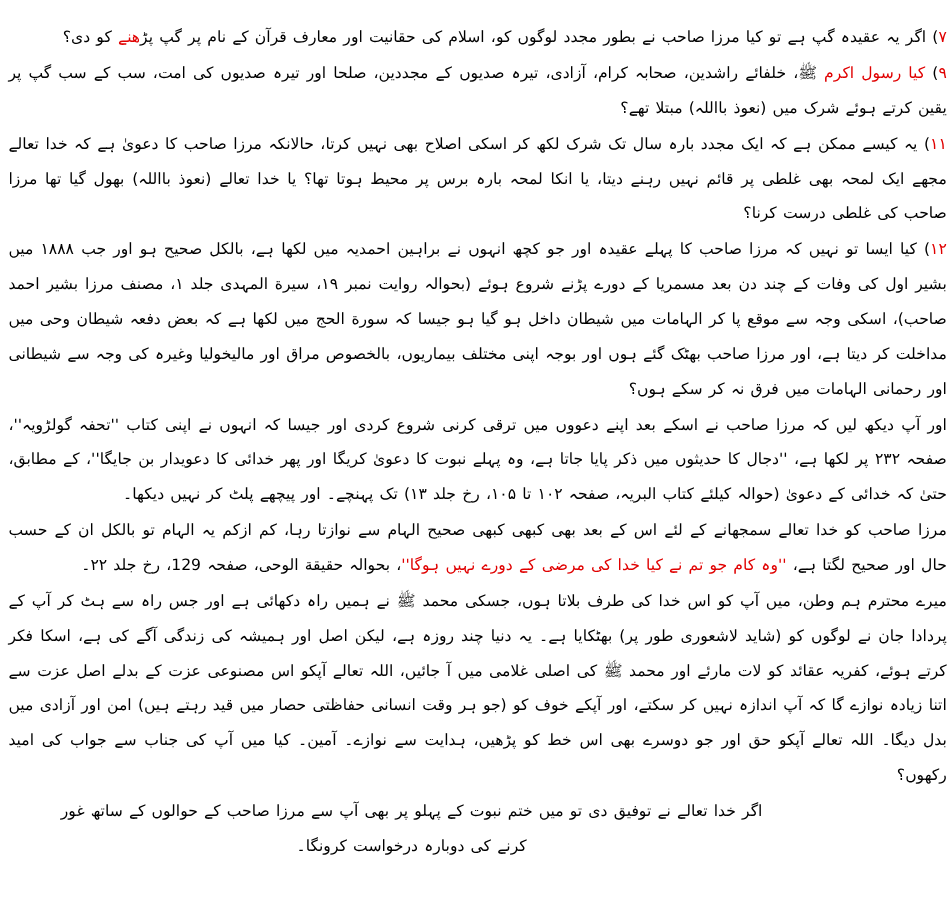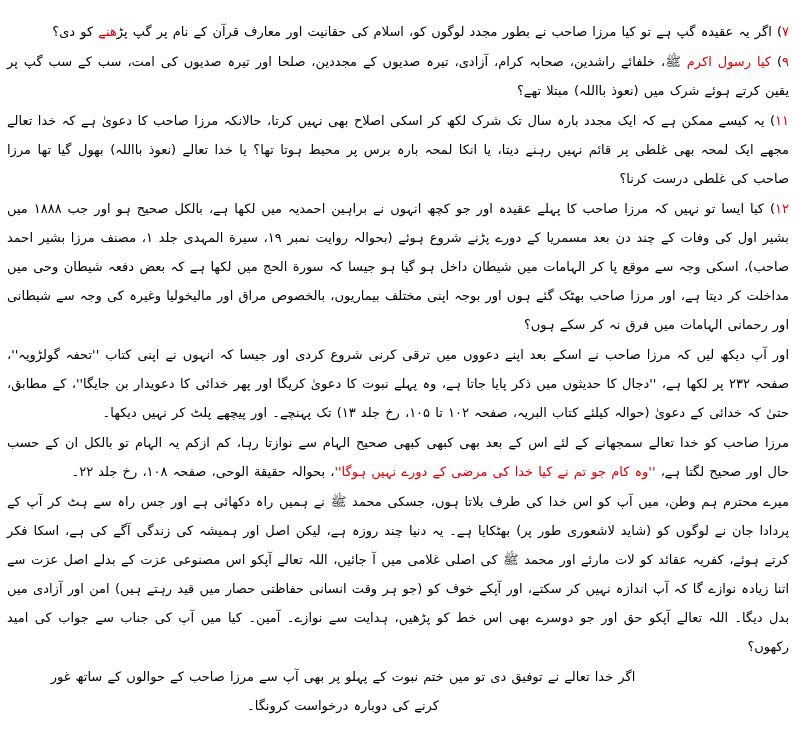--- a/index.html
+++ b/index.html
@@ -43,18 +43,18 @@
 </head>
 <body>
 
 <div class="page">
   <div class="letter-body">
       <p class="para"><span class="red">۷</span><span class="ink">) اگر یہ عقیدہ گپ ہے تو کیا مرزا صاحب نے بطور مجدد لوگوں کو، اسلام کی حقانیت اور معارف قرآن کے نام پر گپ پڑ</span><span class="red">ھنے</span><span class="ink"> کو دی؟</span></p>
       <p class="para"><span class="red">۹</span><span class="ink">) </span><span class="red">کیا رسول اکرم</span><span class="ink"> ﷺ، خلفائے راشدین، صحابہ کرام، آزادی، تیرہ صدیوں کے مجددین، صلحا اور تیرہ صدیوں کی امت، سب کے سب گپ پر یقین کرتے ہوئے شرک میں (نعوذ بااللہ) مبتلا تھے؟</span></p>
       <p class="para"><span class="red">۱۱</span><span class="ink">) یہ کیسے ممکن ہے کہ ایک مجدد بارہ سال تک شرک لکھ کر اسکی اصلاح بھی نہیں کرتا، حالانکہ مرزا صاحب کا دعویٰ ہے کہ خدا تعالے مجھے ایک لمحہ بھی غلطی پر قائم نہیں رہنے دیتا، یا انکا لمحہ بارہ برس پر محیط ہوتا تھا؟ یا خدا تعالے (نعوذ بااللہ) بھول گیا تھا مرزا صاحب کی غلطی درست کرنا؟</span></p>
       <p class="para"><span class="red">۱۲</span><span class="ink">) کیا ایسا تو نہیں کہ مرزا صاحب کا پہلے عقیدہ اور جو کچھ انہوں نے براہین احمدیہ میں لکھا ہے، بالکل صحیح ہو اور جب ۱۸۸۸ میں بشیر اول کی وفات کے چند دن بعد مسمریا کے دورے پڑنے شروع ہوئے (بحوالہ روایت نمبر ۱۹، سیرة المہدی جلد ۱، مصنف مرزا بشیر احمد صاحب)، اسکی وجہ سے موقع پا کر الہامات میں شیطان داخل ہو گیا ہو جیسا کہ سورة الحج میں لکھا ہے کہ بعض دفعہ شیطان وحی میں مداخلت کر دیتا ہے، اور مرزا صاحب بھٹک گئے ہوں اور بوجہ اپنی مختلف بیماریوں، بالخصوص مراق اور مالیخولیا وغیرہ کی وجہ سے شیطانی اور رحمانی الہامات میں فرق نہ کر سکے ہوں؟</span></p>
       <p class="para"><span class="ink">اور آپ دیکھ لیں کہ مرزا صاحب نے اسکے بعد اپنے دعووں میں ترقی کرنی شروع کردی اور جیسا کہ انہوں نے اپنی کتاب ''تحفہ گولڑویہ''، صفحہ ۲۳۲ پر لکھا ہے، ''دجال کا حدیثوں میں ذکر پایا جاتا ہے، وہ پہلے نبوت کا دعویٰ کریگا اور پھر خدائی کا دعویدار بن جایگا''، کے مطابق، حتیٰ کہ خدائی کے دعویٰ (حوالہ کیلئے کتاب البریہ، صفحہ ۱۰۲ تا ۱۰۵، رخ جلد ۱۳) تک پہنچے۔ اور پیچھے پلٹ کر نہیں دیکھا۔</span></p>
-      <p class="para"><span class="ink">مرزا صاحب کو خدا تعالے سمجھانے کے لئے اس کے بعد بھی کبھی کبھی صحیح الہام سے نوازتا رہا، کم ازکم یہ الہام تو بالکل ان کے حسب حال اور صحیح لگتا ہے، </span><span class="red">''وہ کام جو تم نے کیا خدا کی مرضی کے دورے نہیں ہوگا''</span><span class="ink">، بحوالہ حقیقة الوحی، صفحہ ۱۰۸، رخ جلد ۲۲۔</span></p>
+      <p class="para"><span class="ink">مرزا صاحب کو خدا تعالے سمجھانے کے لئے اس کے بعد بھی کبھی کبھی صحیح الہام سے نوازتا رہا، کم ازکم یہ الہام تو بالکل ان کے حسب حال اور صحیح لگتا ہے، </span><span class="red">''وہ کام جو تم نے کیا خدا کی مرضی کے دورے نہیں ہوگا''</span><span class="ink">، بحوالہ حقیقة الوحی، صفحہ 129، رخ جلد ۲۲۔</span></p>
       <p class="para"><span class="ink">میرے محترم ہم وطن، میں آپ کو اس خدا کی طرف بلاتا ہوں، جسکی محمد ﷺ نے ہمیں راہ دکھائی ہے اور جس راہ سے ہٹ کر آپ کے پردادا جان نے لوگوں کو (شاید لاشعوری طور پر) بھٹکایا ہے۔ یہ دنیا چند روزہ ہے، لیکن اصل اور ہمیشہ کی زندگی آگے کی ہے، اسکا فکر کرتے ہوئے، کفریہ عقائد کو لات مارئے اور محمد ﷺ کی اصلی غلامی میں آ جائیں، اللہ تعالے آپکو اس مصنوعی عزت کے بدلے اصل عزت سے اتنا زیادہ نوازے گا کہ آپ اندازہ نہیں کر سکتے، اور آپکے خوف کو (جو ہر وقت انسانی حفاظتی حصار میں قید رہتے ہیں) امن اور آزادی میں بدل دیگا۔ اللہ تعالے آپکو حق اور جو دوسرے بھی اس خط کو پڑھیں، ہدایت سے نوازے۔ آمین۔ کیا میں آپ کی جناب سے جواب کی امید رکھوں؟</span></p>
       <p class="para indent-center"><span class="ink">اگر خدا تعالے نے توفیق دی تو میں ختم نبوت کے پہلو پر بھی آپ سے مرزا صاحب کے حوالوں کے ساتھ غور کرنے کی دوبارہ درخواست کرونگا۔</span></p>
     </div>
 
 </div>
 
 </body></html>

